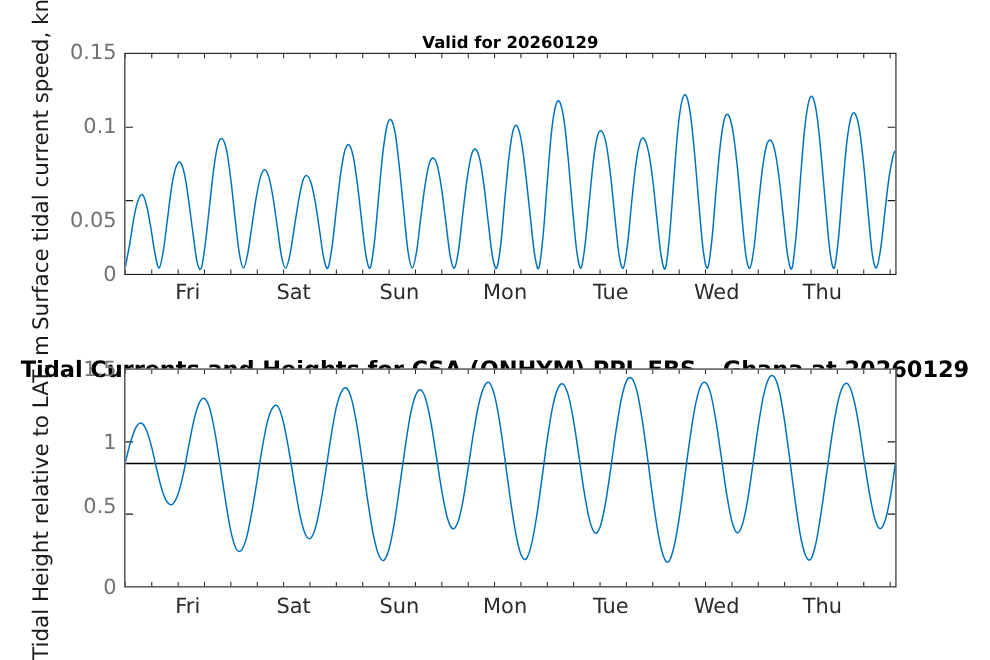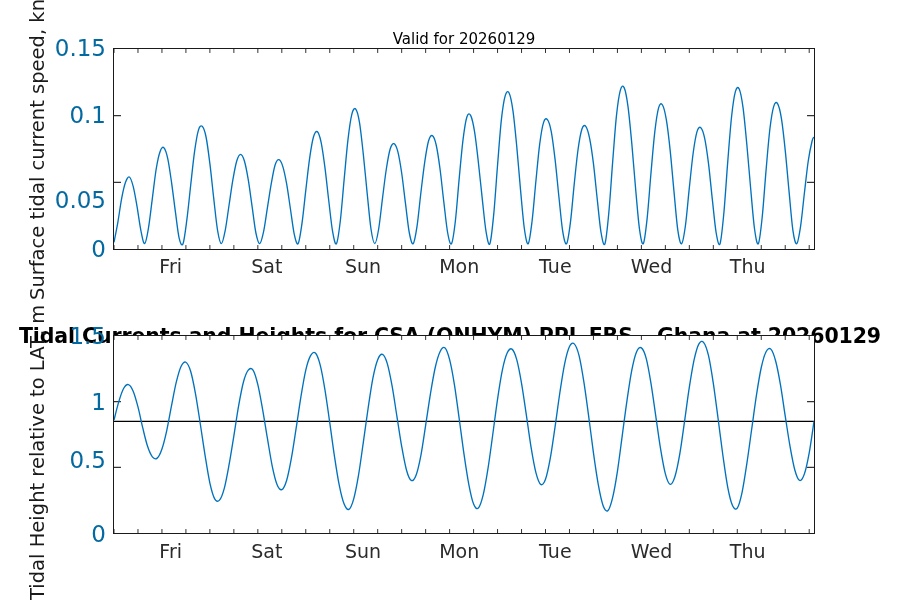--- a/index.html
+++ b/index.html
@@ -45,22 +45,22 @@
   #panel-top    { left: 113px; top: 48px;  width: 702px; height: 202px; }
   #panel-bottom { left: 113px; top: 335px; width: 702px; height: 199px; }
 
   .panel svg { display: block; width: 100%; height: 100%; }
 
   
   .ytick {
     position: absolute;
     right: 0;
     text-align: left;
-    font-size: 23px;
-    color: #0369a1;
+    font-size: 19px;
+    color: #737373;
     font-family: "DejaVu Sans", sans-serif;
     white-space: nowrap;
     transform: translateY(-50%);
     padding-right: 7px;
   }
   .ytick-col {
     position: absolute;
     left: 0;
     width: 113px;
   }
@@ -90,21 +90,21 @@
   #ylabel-top    { left: 26px; top: 300px; }
   #ylabel-bottom { left: 26px; top: 600px; }
 
   
   .panel-title {
     position: absolute;
     top: 30px;
     left: 464px;
     transform: translateX(-50%);
     font-size: 15px;
-    font-weight: normal;
+    font-weight: bold;
     color: #000000;
     font-family: "DejaVu Sans", sans-serif;
     white-space: nowrap;
   }
 
   .series-line { fill: none; stroke-width: 1.35; vector-effect: non-scaling-stroke; }
   .ref-line    { stroke-width: 1.4; vector-effect: non-scaling-stroke; }
   .tick-mark   { stroke: #1a1a1a; stroke-width: 1.1; vector-effect: non-scaling-stroke; }
   .tick-mark-minor { stroke: #1a1a1a; stroke-width: 0.9; vector-effect: non-scaling-stroke; }
 </style>

